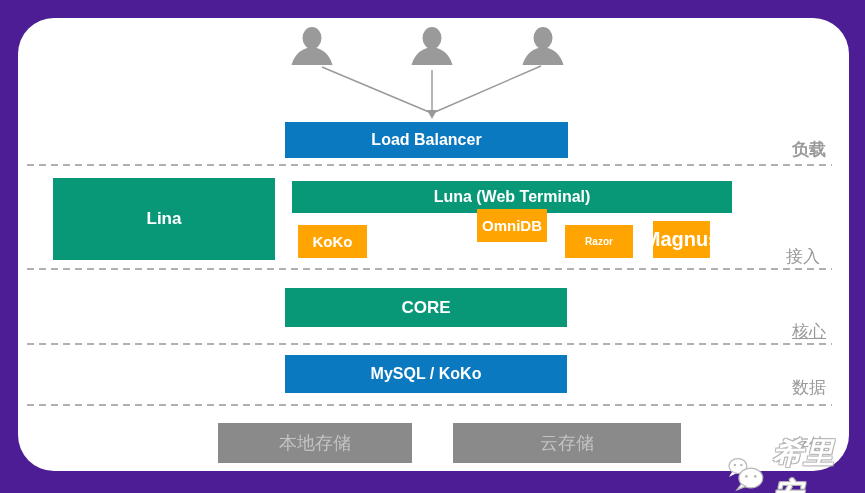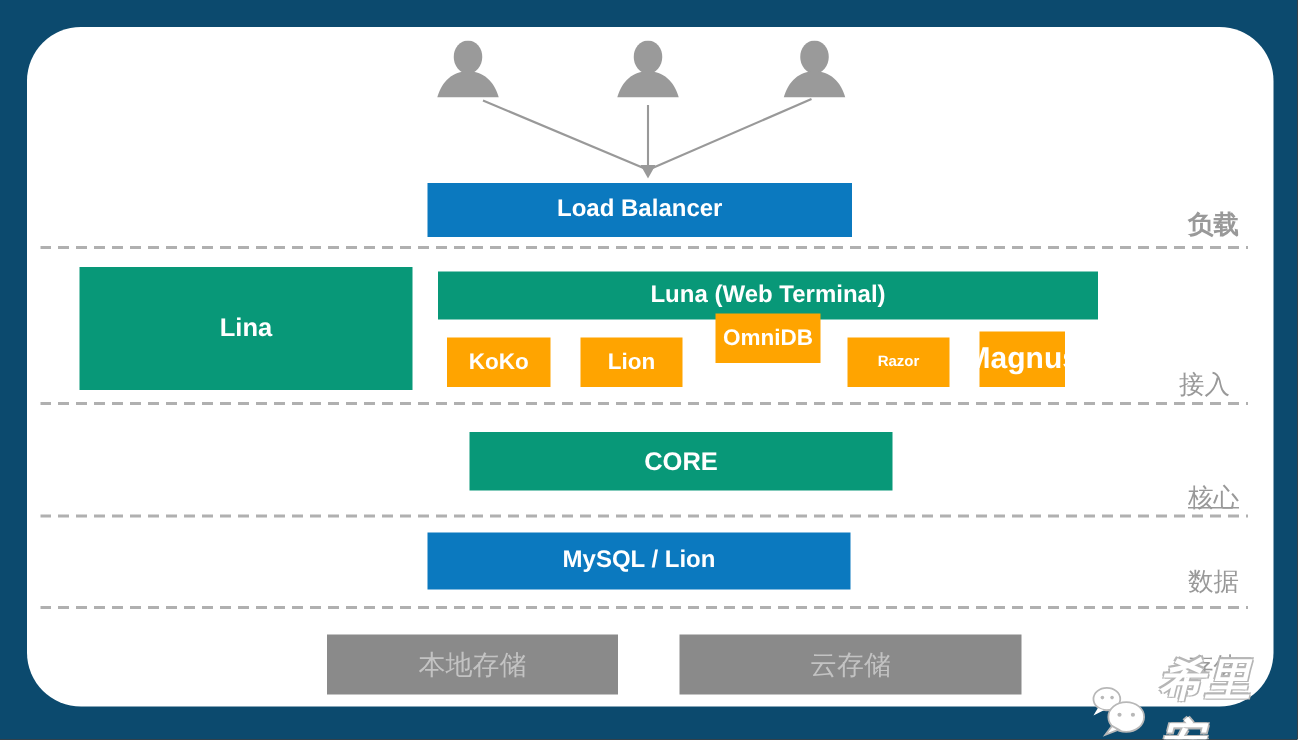--- a/index.html
+++ b/index.html
@@ -1,16 +1,16 @@
 <!DOCTYPE html>
 <html><head>
 <meta charset="utf-8">
 <style>
   html,body{margin:0;padding:0;background:#000;}
-  .stage{position:relative;width:865px;height:493px;background:#0c4a6e;overflow:hidden;
+  .stage{position:relative;width:865px;height:493px;background:#4c1d95;overflow:hidden;
          font-family:"Liberation Sans","DejaVu Sans",sans-serif;}
   .panel{position:absolute;left:18px;top:18px;width:831px;height:453px;
          background:#fff;border-radius:36px;}
   .box{position:absolute;display:flex;align-items:center;justify-content:center;
        color:#fff;font-weight:bold;text-align:center;}
   .blue{background:#0b79bf;}
   .green{background:#089878;}
   .orange{background:#ffa400;}
   .graybox{background:#8a8a8a;color:#c3c3c3;font-weight:normal;
            font-family:"Liberation Serif","DejaVu Serif",serif;}
@@ -60,32 +60,31 @@
     <polygon points="427,110 437,110 432,119" fill="#999"></polygon>
   </svg>
 
   <div class="box blue" style="left:285px;top:122px;width:283px;height:36px;font-size:16px;">Load Balancer</div>
   <div class="dash" style="top:164px;"></div>
   <div class="slabel" style="left:786px;top:138px;font-weight:bold;">负载</div>
 
   <div class="box green" style="left:292px;top:181px;width:440px;height:32px;font-size:16px;">Luna (Web Terminal)</div>
   <div class="box green" style="left:53px;top:178px;width:222px;height:82px;font-size:17px;">Lina</div>
   <div class="box orange" style="left:298px;top:225px;width:69px;height:33px;font-size:15px;">KoKo</div>
-  <div class="box orange" style="left:387px;top:225px;width:68px;height:33px;font-size:15px;">Lion</div>
   <div class="box orange" style="left:477px;top:209px;width:70px;height:33px;font-size:15px;">OmniDB</div>
   <div class="box orange" style="left:565px;top:225px;width:68px;height:33px;font-size:10px;">Razor</div>
   <div class="box orange" style="left:653px;top:221px;width:57px;height:37px;font-size:20px;">Magnus</div>
   <div class="dash" style="top:268px;"></div>
   <div class="slabel" style="left:780px;top:245px;">接入</div>
 
-  <div class="box green" style="left:285px;top:288px;width:282px;height:39px;font-size:17px;margin-left:28px;">CORE</div>
+  <div class="box green" style="left:285px;top:288px;width:282px;height:39px;font-size:17px;">CORE</div>
   <div class="dash" style="top:343px;"></div>
   <div class="slabel" style="left:786px;top:320px;text-decoration:underline;">核心</div>
 
-  <div class="box blue" style="left:285px;top:355px;width:282px;height:38px;font-size:16px;">MySQL / Lion</div>
+  <div class="box blue" style="left:285px;top:355px;width:282px;height:38px;font-size:16px;">MySQL / KoKo</div>
   <div class="dash" style="top:404px;"></div>
   <div class="slabel" style="left:786px;top:376px;">数据</div>
 
   <div class="box graybox" style="left:218px;top:423px;width:194px;height:40px;font-size:18px;">本地存储</div>
   <div class="box graybox" style="left:453px;top:423px;width:228px;height:40px;font-size:18px;">云存储</div>
   <div class="slabel" style="left:786px;top:433px;font-family:Liberation Mono, monospace;">存储</div>
 
   <div class="watermark">
     <svg width="46" height="36" viewBox="0 0 46 36">
       <g fill="#fff" stroke="#b8b8b8" stroke-width="1.2">

